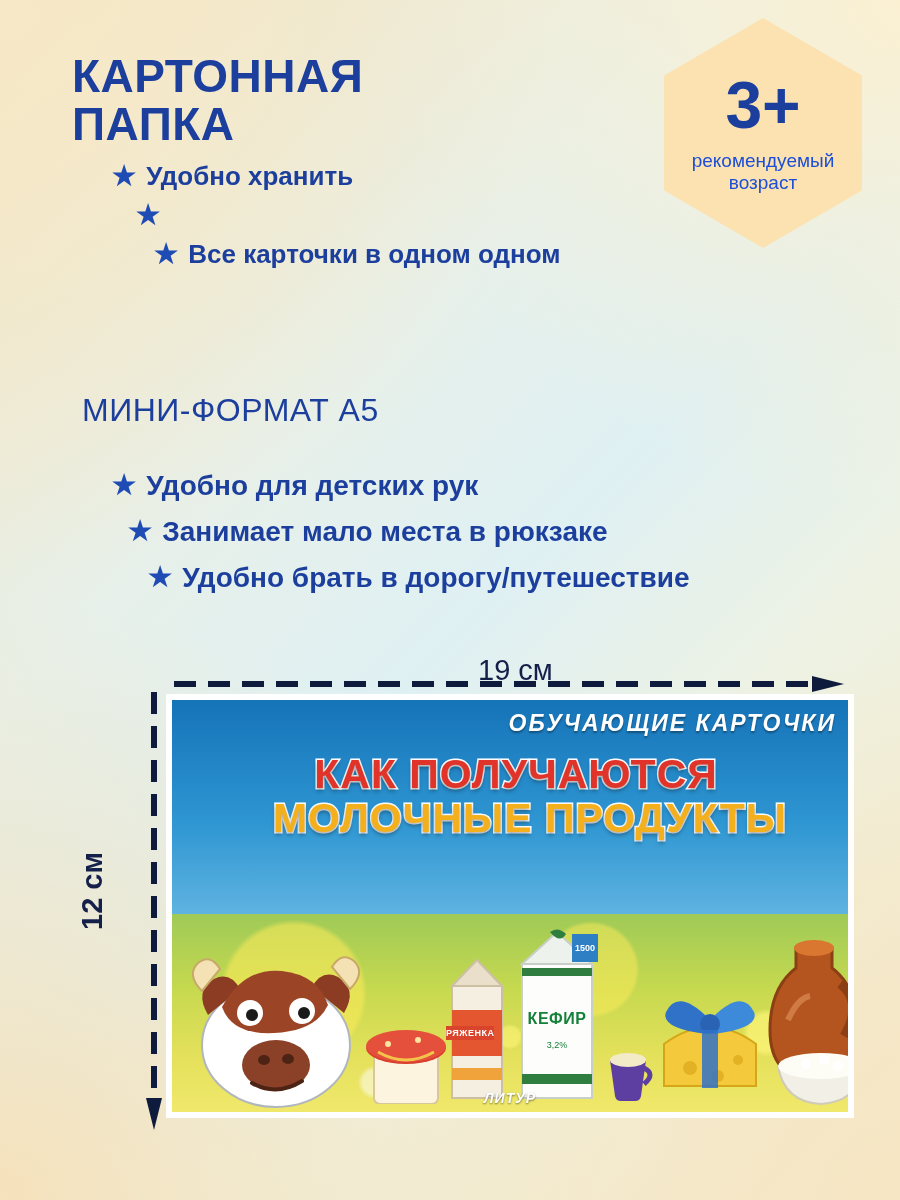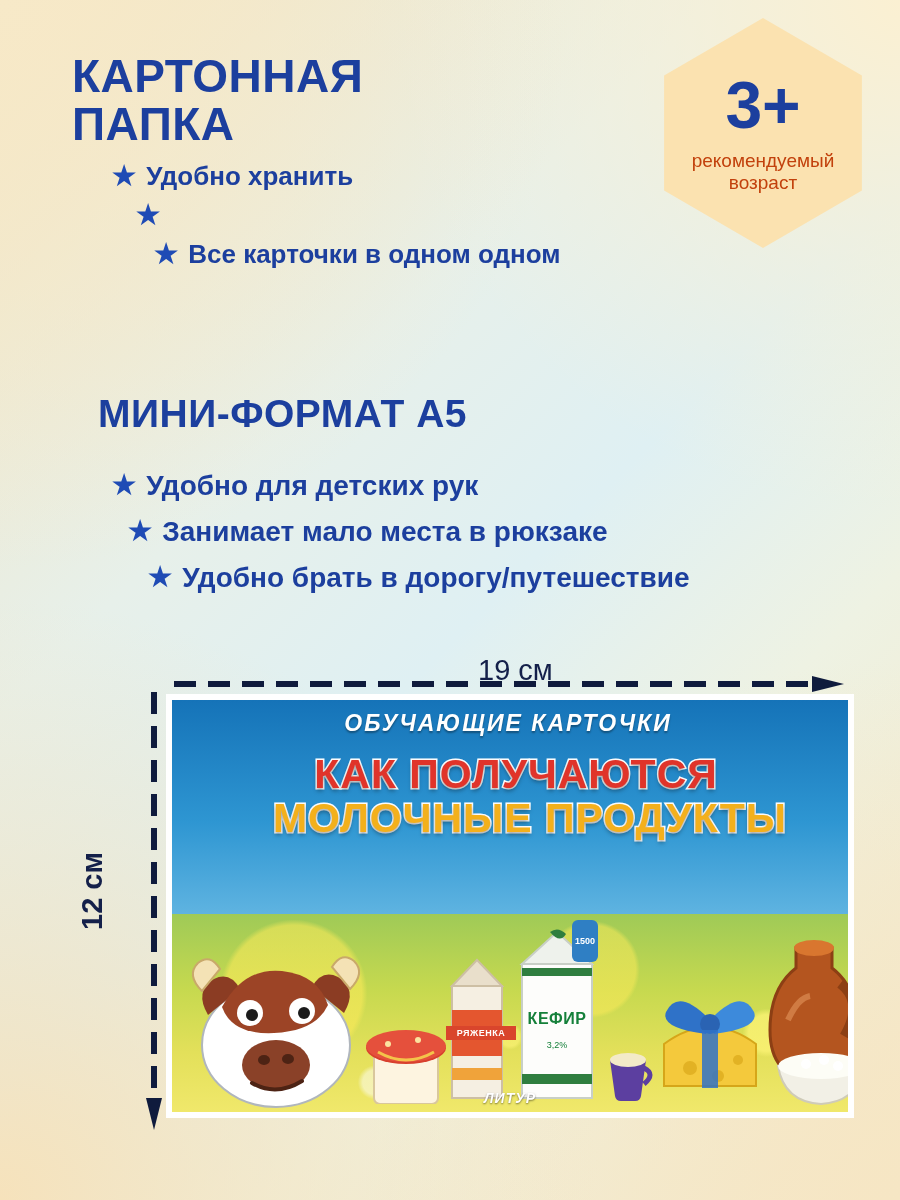--- a/index.html
+++ b/index.html
@@ -80,34 +80,34 @@
     text-align: center;
   }
   .age-badge .age-value {
     color: #1c3f9e;
     font-weight: bold;
     font-size: 66px;
     line-height: 1;
     margin-bottom: 12px;
   }
   .age-badge .age-caption {
-    color: #c2410c;
+    color: #1d4ed8;
     font-size: 19px;
     line-height: 1.18;
     white-space: pre-line;
   }
 
   
   .subhead {
     position: absolute;
-    left: 98px;
+    left: 82px;
     top: 392px;
     color: #1c3f9e;
-    font-weight: bold;
-    font-size: 39px;
+    font-weight: normal;
+    font-size: 32px;
     letter-spacing: 0.5px;
     text-transform: uppercase;
   }
   .bullets-mid {
     position: absolute;
     left: 104px;
     top: 468px;
     width: 800px;
   }
   .bullets-mid .bullet { font-size: 28px; margin-bottom: 10px; }
@@ -190,22 +190,22 @@
     background:
       radial-gradient(circle at 10% 70%, rgba(255,255,255,0.55) 0 3%, rgba(255,255,255,0) 4%),
       radial-gradient(circle at 30% 85%, rgba(255,255,255,0.5) 0 2.4%, rgba(255,255,255,0) 3.4%),
       radial-gradient(circle at 78% 78%, rgba(255,255,255,0.5) 0 2.4%, rgba(255,255,255,0) 3.4%),
       radial-gradient(circle at 88% 60%, rgba(255,245,120,0.7) 0 3%, rgba(255,245,120,0) 4%),
       radial-gradient(circle at 50% 62%, rgba(255,245,120,0.6) 0 2.6%, rgba(255,245,120,0) 3.6%);
   }
   .card-ribbon {
     position: absolute;
     top: 10px;
-    left: 0; right: 4px;
-    text-align: center;
+    left: 0; right: 12px;
+    text-align: right;
     color: #ffffff;
     font-weight: bold;
     font-style: italic;
     font-size: 23px;
     letter-spacing: 2px;
     text-transform: uppercase;
     text-shadow: 0 2px 2px rgba(0,0,0,0.35);
   }
   .card-title {
     position: absolute;
@@ -257,21 +257,21 @@
   .pack-ryazhenka { left: 272px; bottom: 12px; width: 66px; height: 150px; }
   .pack-kefir { left: 342px; bottom: 12px; width: 86px; height: 176px; }
   .cup { left: 428px; bottom: 10px; width: 56px; height: 62px; }
   .gift { left: 478px; bottom: 8px; width: 120px; height: 120px; }
   .jug { left: 588px; bottom: 14px; width: 108px; height: 168px; }
   .bowl { left: 600px; bottom: 6px; width: 98px; height: 66px; }
 
   .label-ryazhenka {
     position: absolute;
     left: 274px; bottom: 72px;
-    width: 70px;
+    width: 48px;
     text-align: center;
     color: #ffffff;
     font-weight: bold;
     font-size: 9px;
     letter-spacing: 0.5px;
     text-transform: uppercase;
     background: #d9452c;
     padding: 2px 0;
   }
   .label-kefir {
@@ -294,22 +294,22 @@
     font-weight: normal;
     font-size: 9px;
   }
   .label-kefir-badge {
     position: absolute;
     left: 400px; bottom: 150px;
     color: #ffffff;
     font-weight: bold;
     font-size: 9px;
     background: #2f7fc4;
-    padding: 16px 3px;
-    border-radius: 6px;
+    padding: 9px 3px;
+    border-radius: 0;
   }
 </style>
 </head>
 <body>
 
 <div class="page">
 
   <div class="headline">КАРТОННАЯ
 ПАПКА</div>
 

